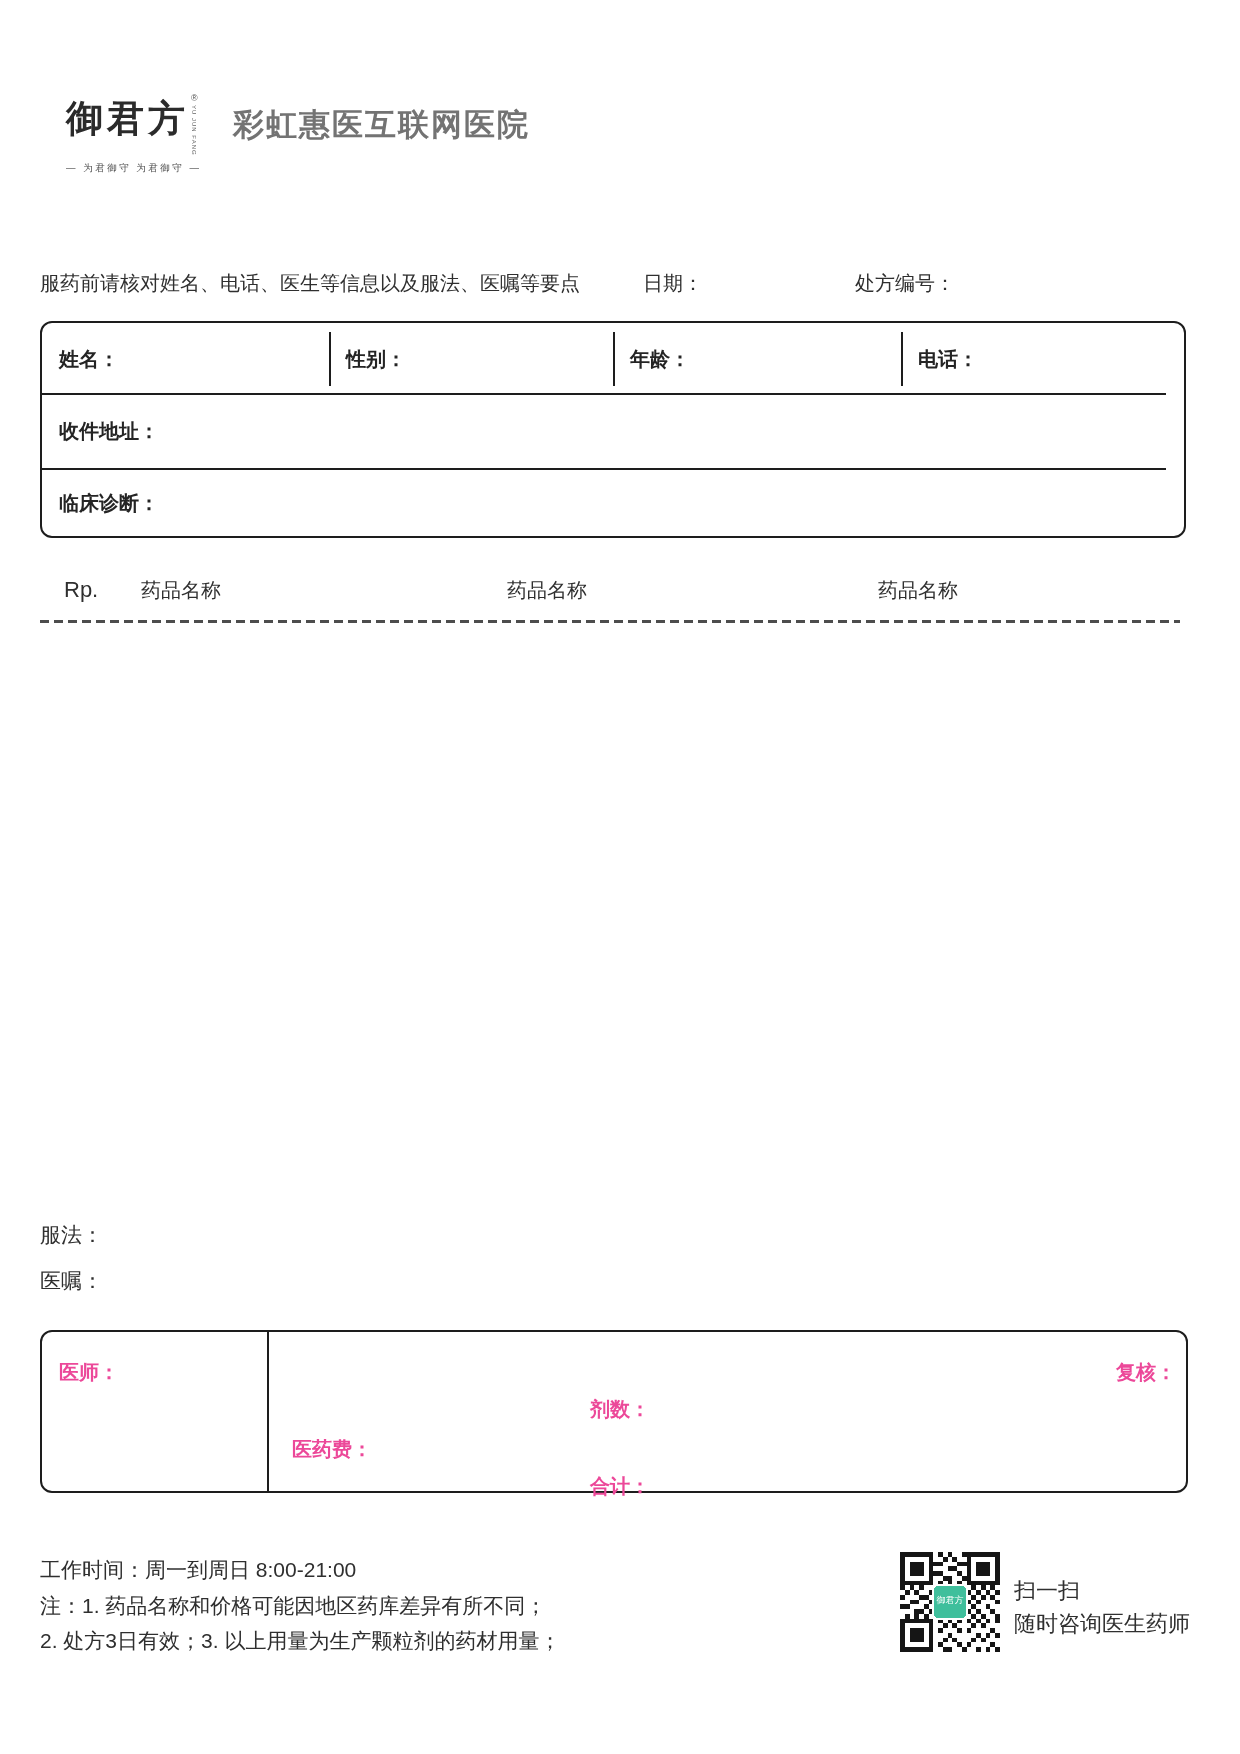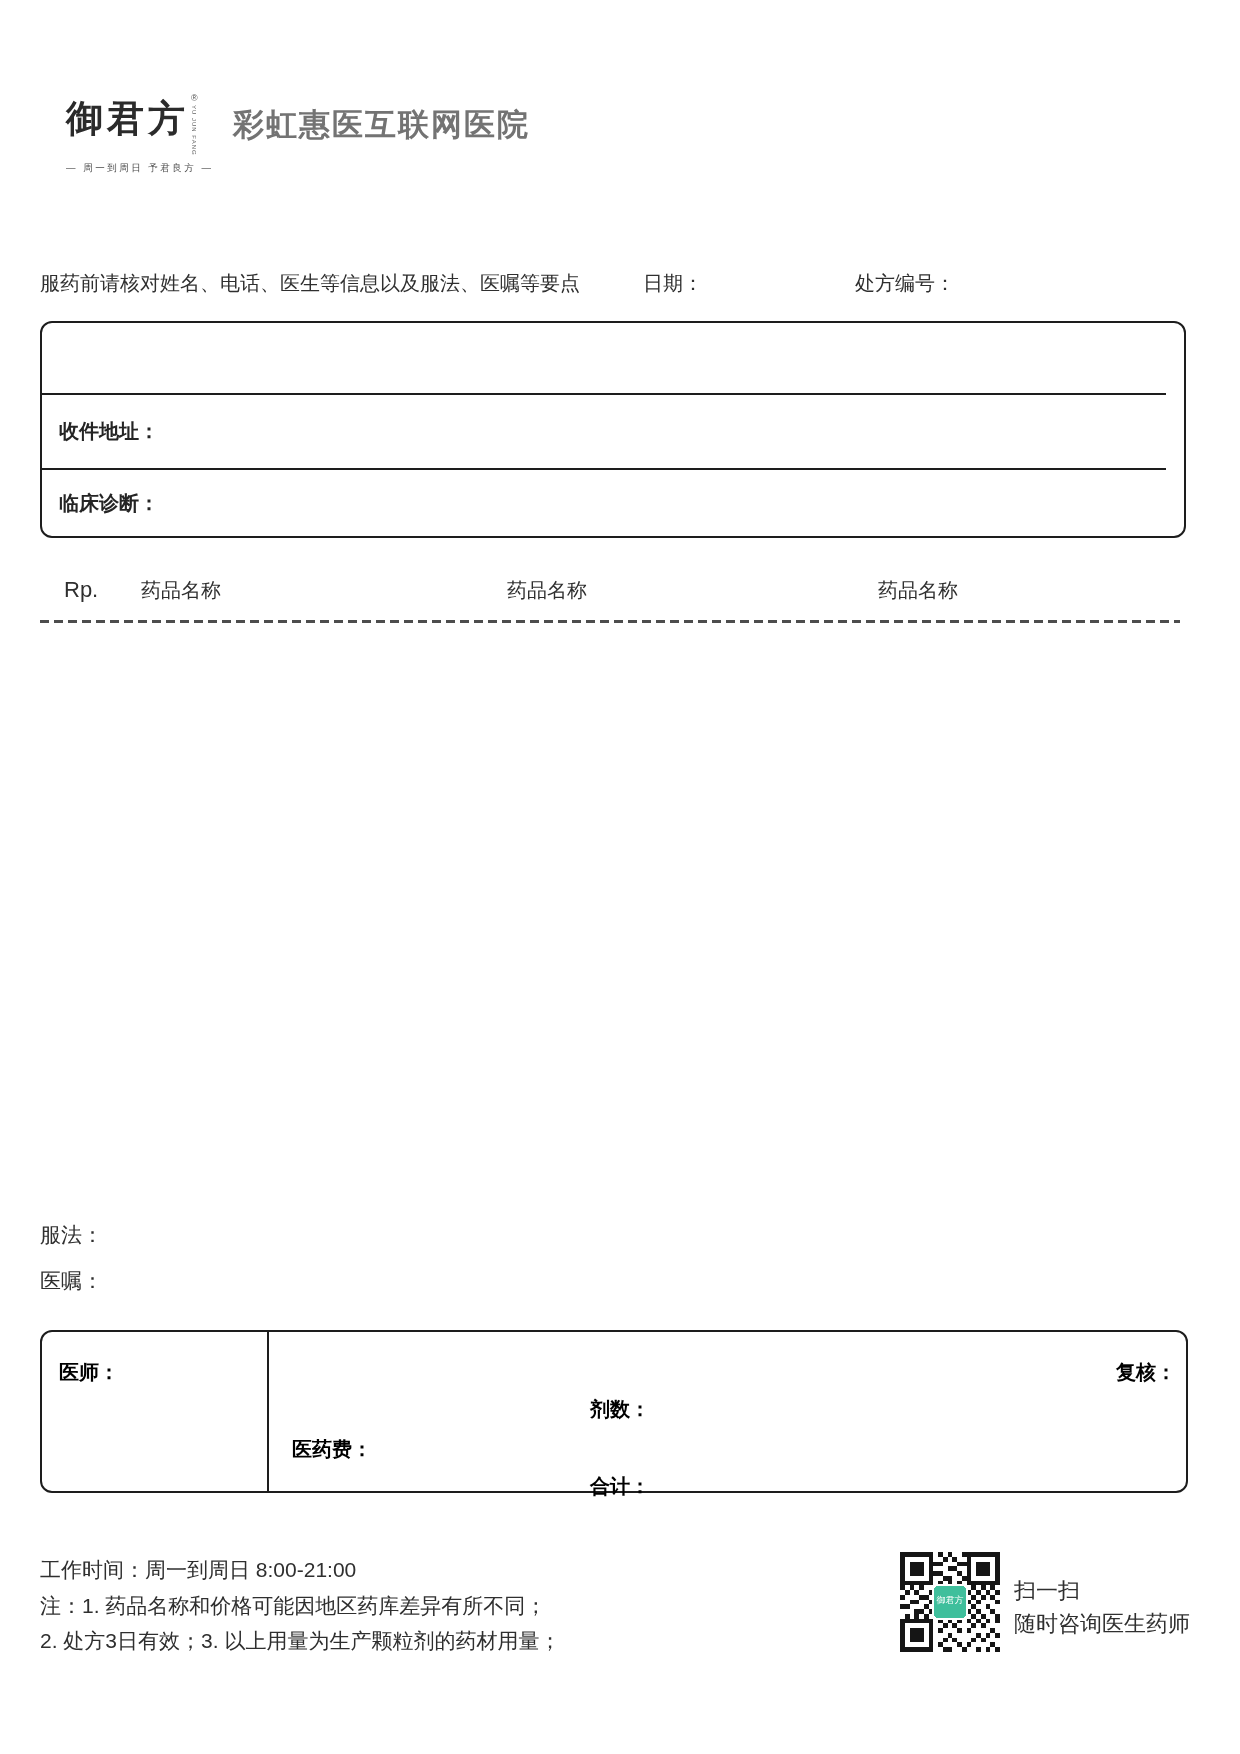--- a/index.html
+++ b/index.html
@@ -58,21 +58,21 @@
   
   .signoff-box{
     position:absolute;left:40px;top:1330px;width:1148px;height:163px;
     border:2.5px solid #1d1d1d;border-radius:12px;box-sizing:border-box;display:flex;
   }
   .s-left{width:227px;box-sizing:border-box;border-right:2px solid #1d1d1d;padding:27px 0 0 17px;}
   .s-right{flex:1;position:relative;}
   .s-row{position:absolute;left:23px;right:10px;white-space:nowrap;}
   .s-row-1{top:27px;text-align:right;} .s-row-2{top:104px;}
   .s-col2{position:absolute;left:298px;top:0;margin-top:37px;}
-  .s-row,.s-left{font-size:20px;font-weight:600;color:#000000;}
+  .s-row,.s-left{font-size:20px;font-weight:600;color:#ec4899;}
   .s-row{display:block;}
   
   .foot-line{position:absolute;left:40px;font-size:21px;font-weight:500;white-space:nowrap;}
   .foot-1{top:1556px;} .foot-2{top:1592px;} .foot-3{top:1627px;}
   .qr{position:absolute;left:900px;top:1552px;width:100px;height:100px;}
   .qr-cap{position:absolute;left:1014px;font-size:22px;font-weight:500;white-space:nowrap;}
   .qr-cap-1{top:1576px;} .qr-cap-2{top:1609px;}
 </style>
 </head>
 <body>
@@ -80,31 +80,45 @@
 <div class="page">
 
   <div class="logo">
     <div class="logo-main">
       <span class="logo-text">御君方</span>
       <span class="logo-side">
         <span class="logo-reg">®</span>
         <span class="logo-vert">YU JUN FANG</span>
       </span>
     </div>
-    <div class="logo-tagline">— 周一到周日 予君良方 —</div>
+    <div class="logo-tagline">— 为君御守 为君御守 —</div>
   </div>
   <h1 class="hospital-title">彩虹惠医互联网医院</h1>
 
   <div class="notice-row">
     <span class="notice-reminder">服药前请核对姓名、电话、医生等信息以及服法、医嘱等要点</span>
     <span class="notice-date">日期：</span>
     <span class="notice-rx">处方编号：</span>
   </div>
 
   <div class="patient-box">
+    <div class="p-row1">
+      <div class="p-cell p-c1">
+        <span class="field-label">姓名：</span>
+      </div>
+      <div class="p-cell p-c2">
+        <span class="field-label">性别：</span>
+      </div>
+      <div class="p-cell p-c3">
+        <span class="field-label">年龄：</span>
+      </div>
+      <div class="p-cell p-c4">
+        <span class="field-label">电话：</span>
+      </div>
+    </div>
     <div class="hline hline-1"></div>
     <div class="p-row2">
       <span class="field-label">收件地址：</span>
     </div>
     <div class="hline hline-2"></div>
     <div class="p-row3">
       <span class="field-label">临床诊断：</span>
     </div>
   </div>
 

